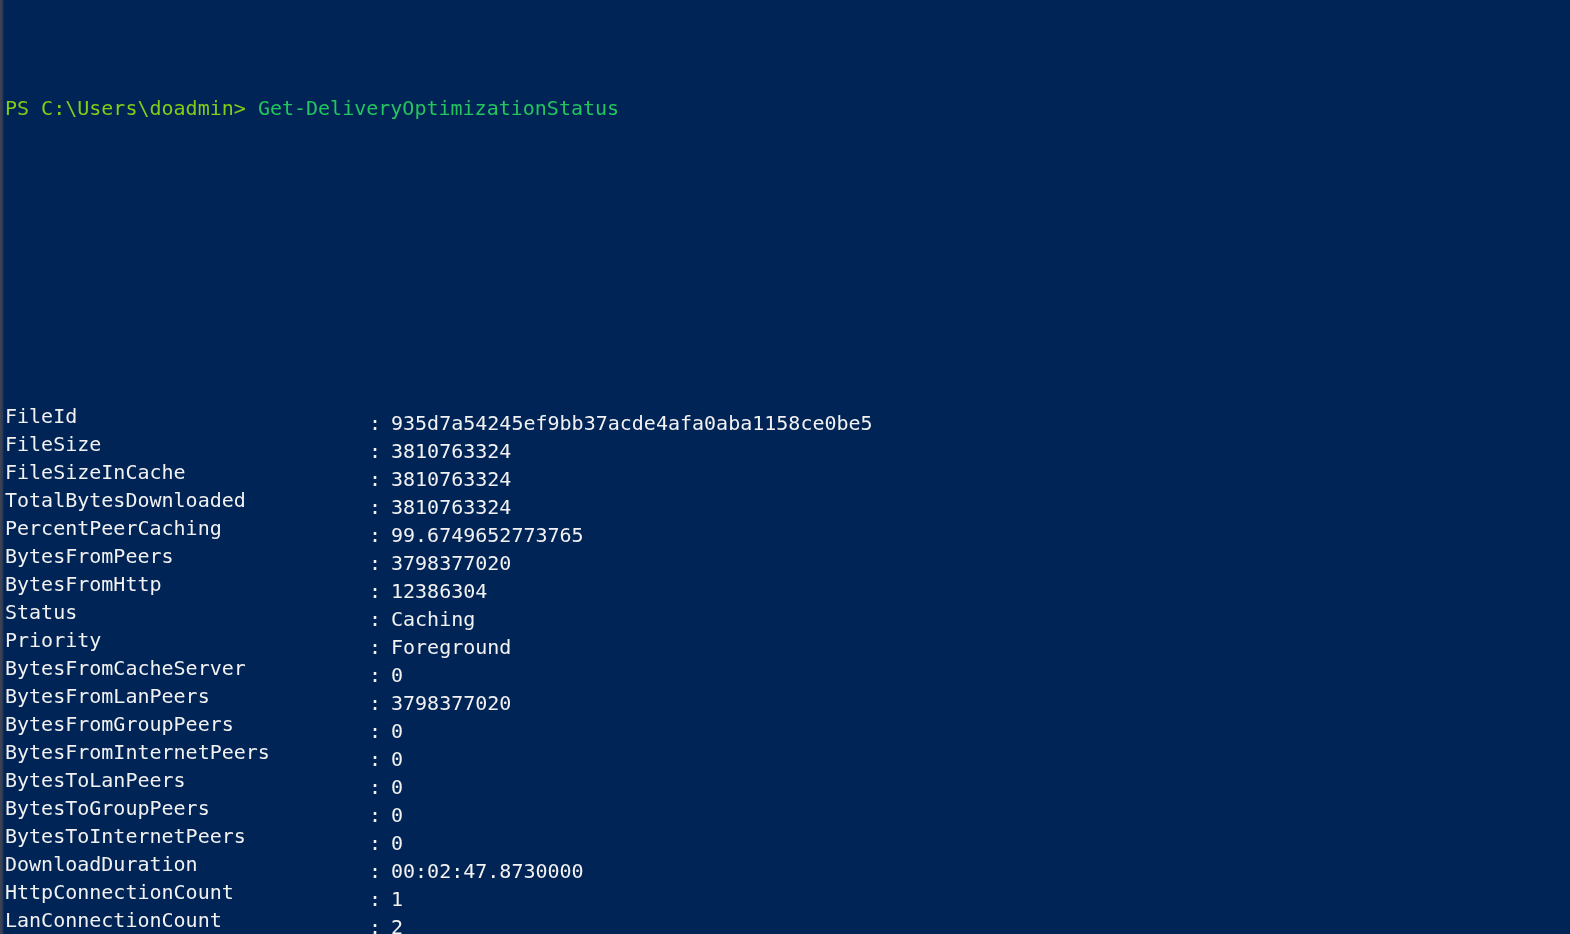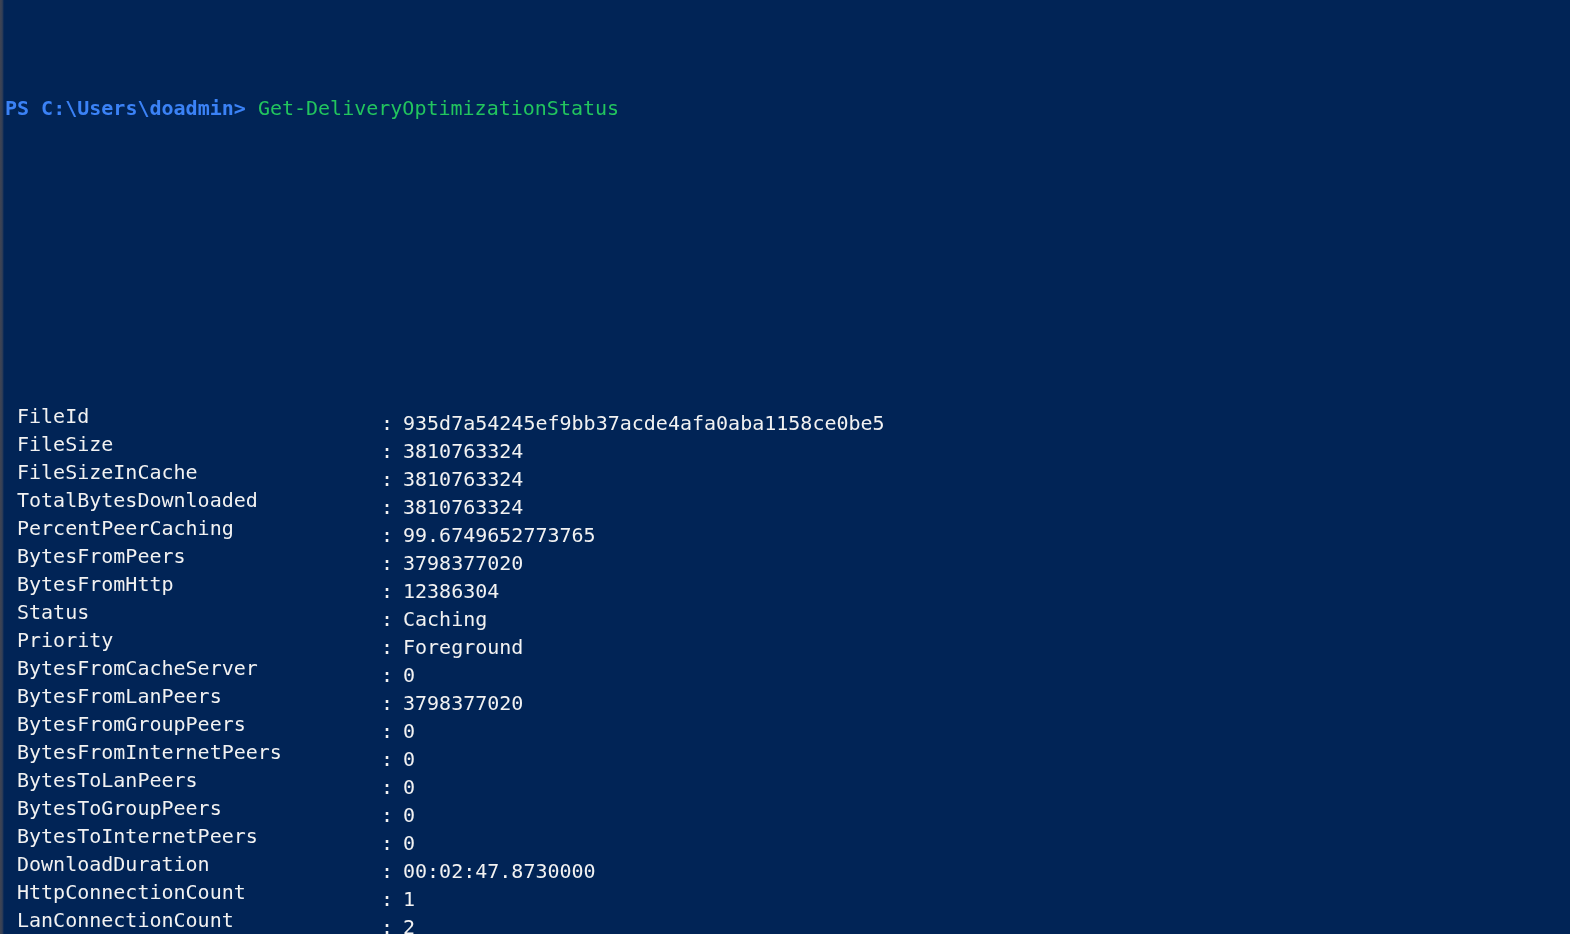--- a/index.html
+++ b/index.html
@@ -38,30 +38,29 @@
     top: 10px;
     right: 0;
     white-space: pre;
   }
   .line {
     height: 28px;
     white-space: pre;
   }
   .blank { height: 28px; }
   .cmd { color: #22c55e; }
-  .prompt { color: #3b82f6; font-weight: bold; }
+  .prompt { color: #84cc16; }
 
   
   .row { display: block; height: 28px; white-space: pre; }
   .pname {
     display: inline-block;
     width: 364px;   
     white-space: pre;
     overflow: hidden;
-    padding-left: 12px;
   }
   .psep { display: inline-block; width: 22px; white-space: pre; }
   .pval { white-space: pre; }
 </style>
 </head>
 <body>
 
 <div id="terminal">
   <div id="left-edge"></div>
 

